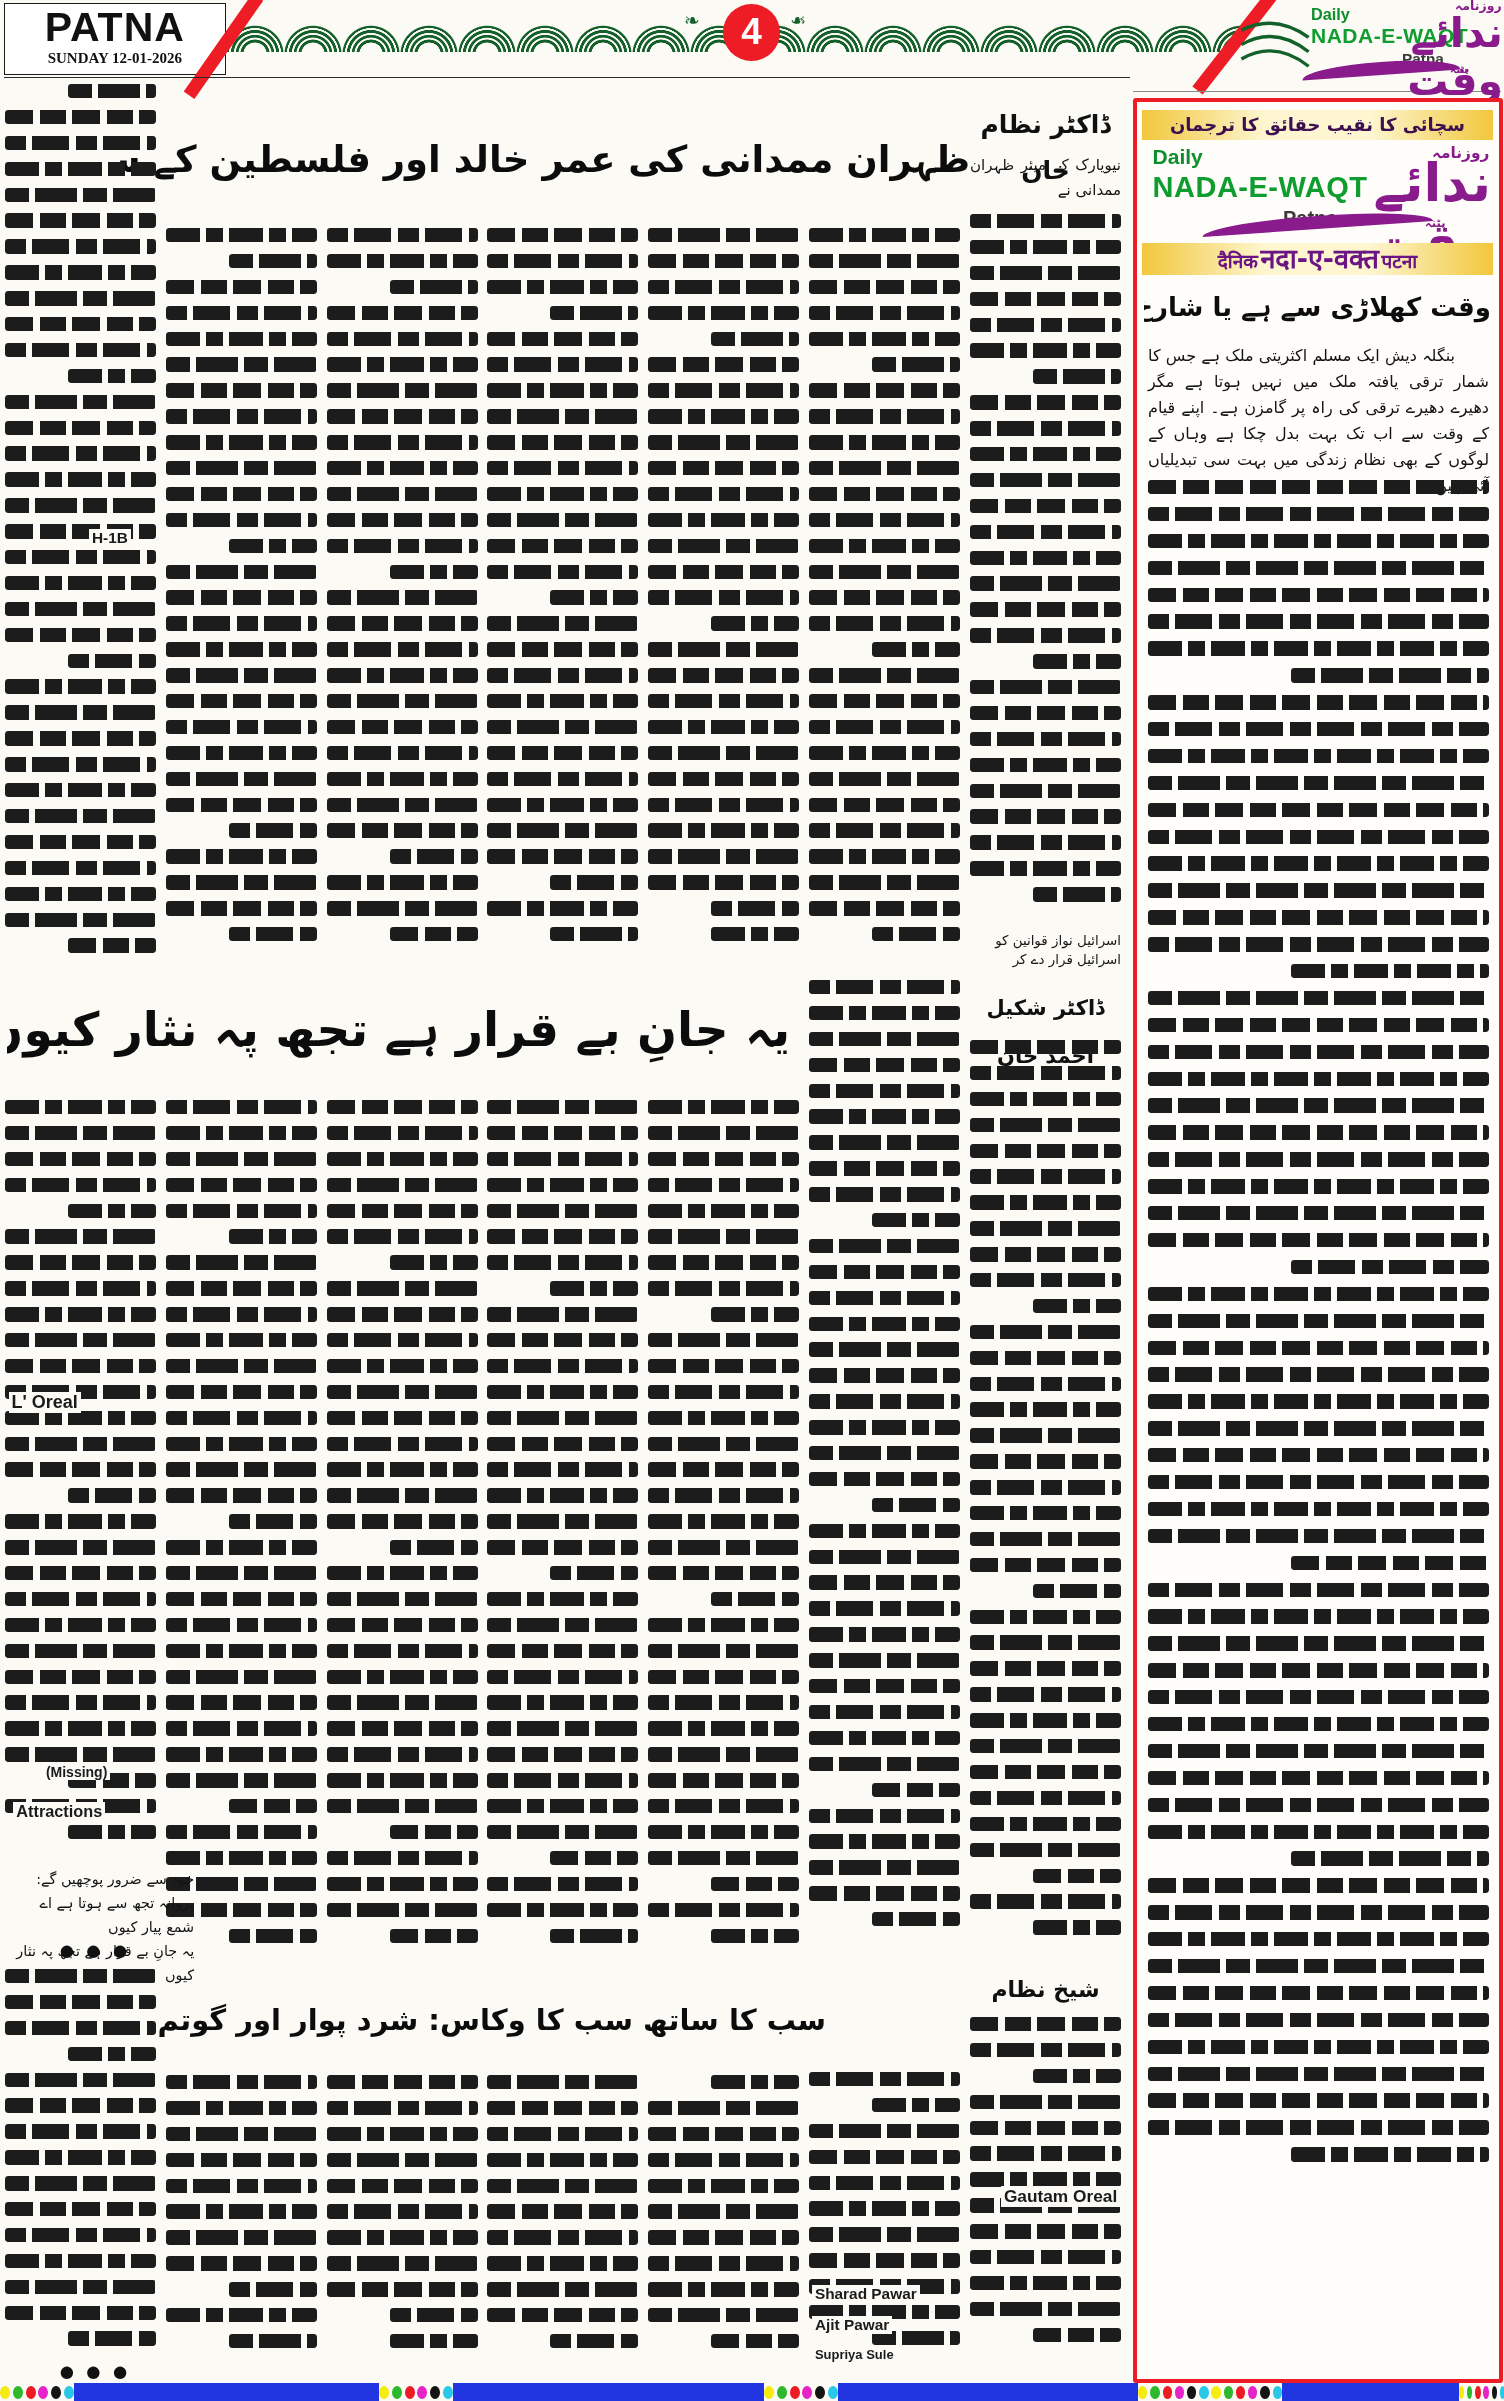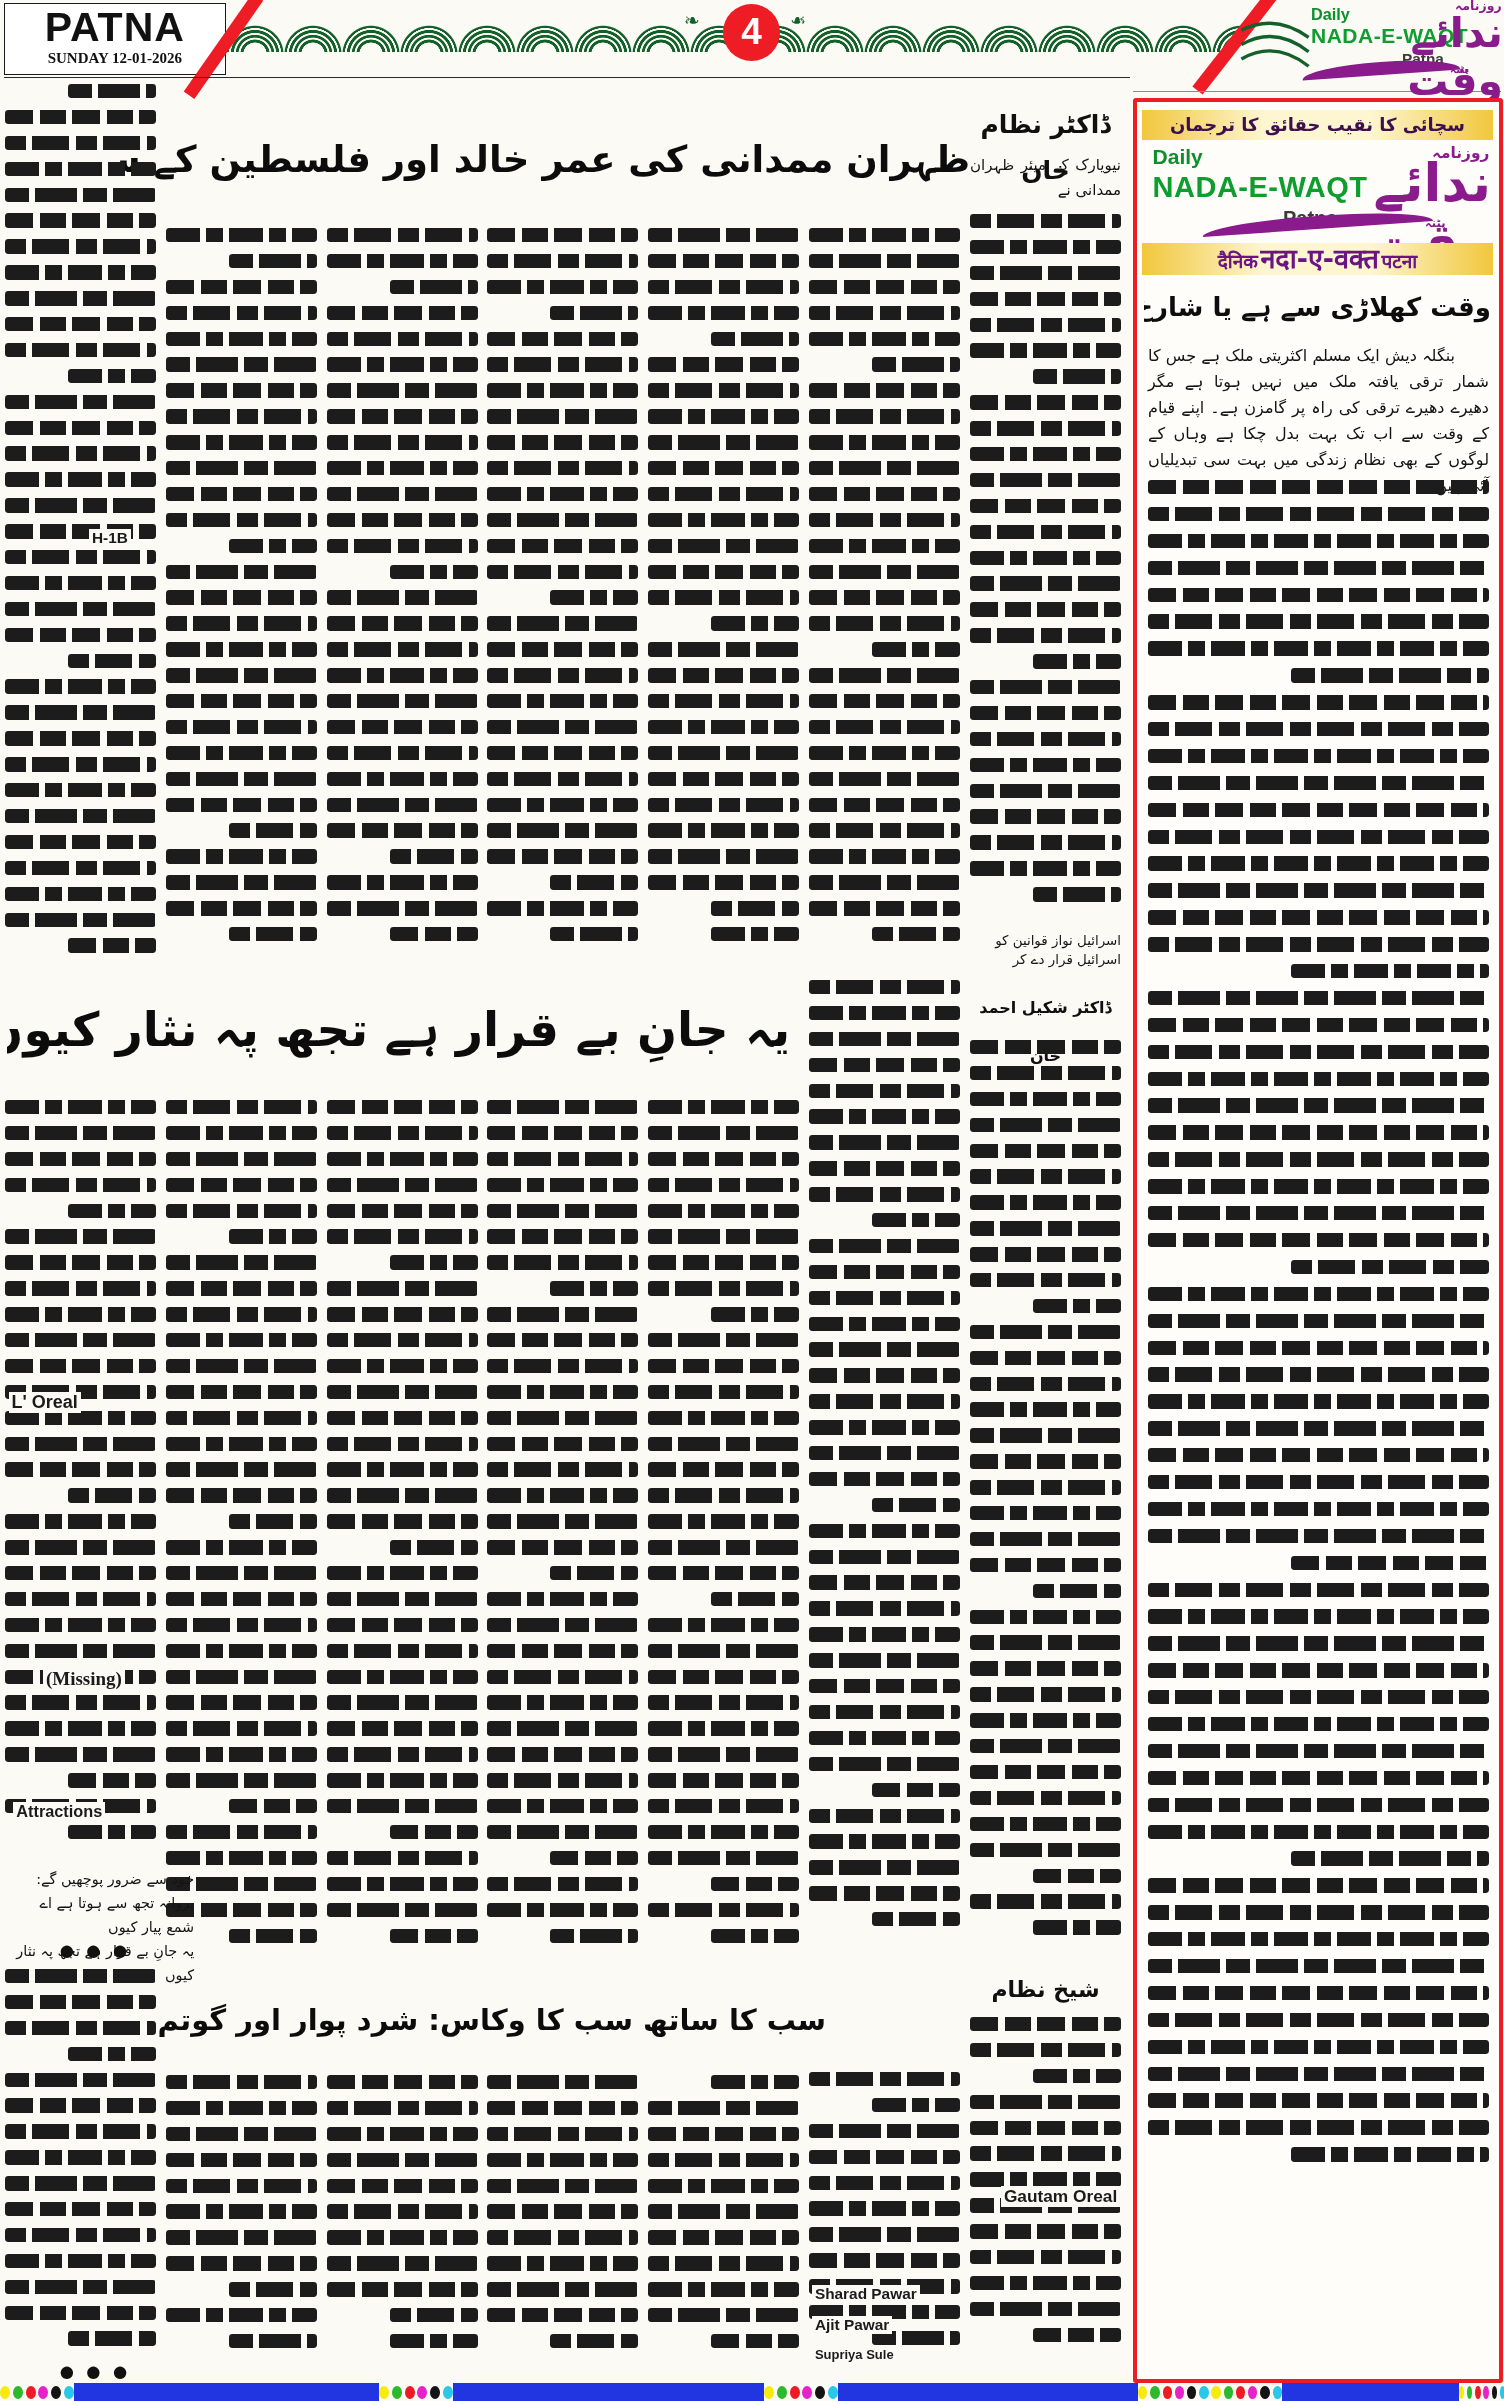--- a/index.html
+++ b/index.html
@@ -397,21 +397,21 @@
       <div class="sim-line v2" style="margin-bottom: 11.5px;"></div>
       <div class="sim-line v3" style="margin-bottom: 11.5px;"></div>
       <div class="sim-line v0" style="margin-bottom: 11.5px;"></div>
       <div class="sim-line v1" style="margin-bottom: 11.5px;"></div>
       <div class="sim-line v2" style="margin-bottom: 11.5px;"></div>
       <div class="sim-line v3" style="margin-bottom: 11.5px;"></div>
       <div class="sim-line v0 short" style="margin-bottom: 11.5px;"></div>
     </div>
 
   <div class="abs urdu headline" style="left:7.2px;top:977px;width:783px;height:108px;font-size:47px;line-height:106px;">یہ جانِ بے قرار ہے تجھ پہ نثار کیوں</div>
-  <div class="abs urdu byline" style="left:970px;top:984px;width:151px;font-size:16px;line-height:48px;">ڈاکٹر شکیل احمد خان</div>
+  <div class="abs urdu byline" style="left:970px;top:984px;width:151px;font-size:21px;line-height:48px;">ڈاکٹر شکیل احمد خان</div>
   <div class="abs fill" style="left:970px;top:1040px;width:151px;height:922px;">
       <div class="sim-line v0" style="margin-bottom: 11.5px;"></div>
       <div class="sim-line v1" style="margin-bottom: 11.5px;"></div>
       <div class="sim-line v2" style="margin-bottom: 11.5px;"></div>
       <div class="sim-line v3" style="margin-bottom: 11.5px;"></div>
       <div class="sim-line v0" style="margin-bottom: 11.5px;"></div>
       <div class="sim-line v1" style="margin-bottom: 11.5px;"></div>
       <div class="sim-line v2" style="margin-bottom: 11.5px;"></div>
       <div class="sim-line v3" style="margin-bottom: 11.5px;"></div>
       <div class="sim-line v0" style="margin-bottom: 11.5px;"></div>
@@ -756,21 +756,21 @@
       <div class="sim-line v2" style="margin-bottom: 11.5px;"></div>
       <div class="sim-line v3" style="margin-bottom: 11.5px;"></div>
       <div class="sim-line v0" style="margin-bottom: 11.5px;"></div>
       <div class="sim-line v1 short" style="margin-bottom: 11.5px;"></div>
       <div class="sim-line v2" style="margin-bottom: 11.5px;"></div>
       <div class="sim-line v3 short" style="margin-bottom: 11.5px;"></div>
     </div>
 
   <span class="abs token" style="left:89px;top:529px;font-size:15.4px;">H-1B</span>
   <span class="abs token" style="left:8.6px;top:1392px;font-size:18px;">L' Oreal</span>
-  <span class="abs token" style="left:43px;top:1668px;font-size:19px;font-family:Liberation Serif, serif;">(Missing)</span>
+  <span class="abs token" style="left:43px;top:1764px;font-size:14px;">(Missing)</span>
   <span class="abs token" style="left:13.4px;top:1802px;font-size:16.3px;">Attractions</span>
   <span class="abs token" style="left:1001px;top:2186px;font-size:17.3px;">Gautam Oreal</span>
   <span class="abs token" style="left:812px;top:2285px;font-size:15.4px;">Sharad Pawar</span>
   <span class="abs token" style="left:812px;top:2316px;font-size:15.4px;">Ajit Pawar</span>
   <span class="abs token" style="left:812px;top:2347px;font-size:13px;">Supriya Sule</span>
 
   <div class="abs" id="bottombar"></div>
   <div class="dotgroup" style="left:0px;width:74px;">
       <span class="regdot" style="background: rgb(246, 235, 14);"></span>
       <span class="regdot" style="background: rgb(45, 185, 45);"></span>

